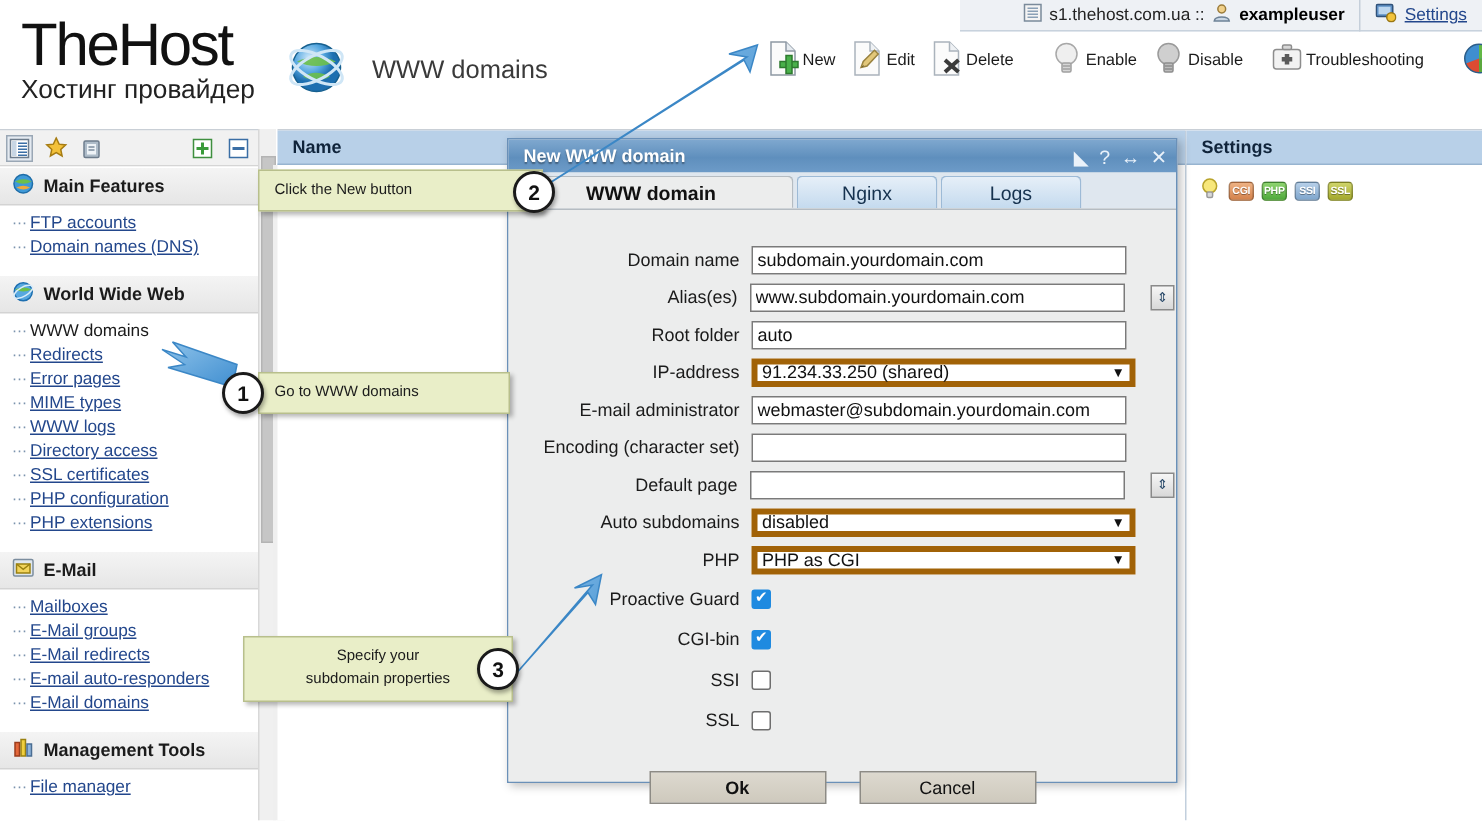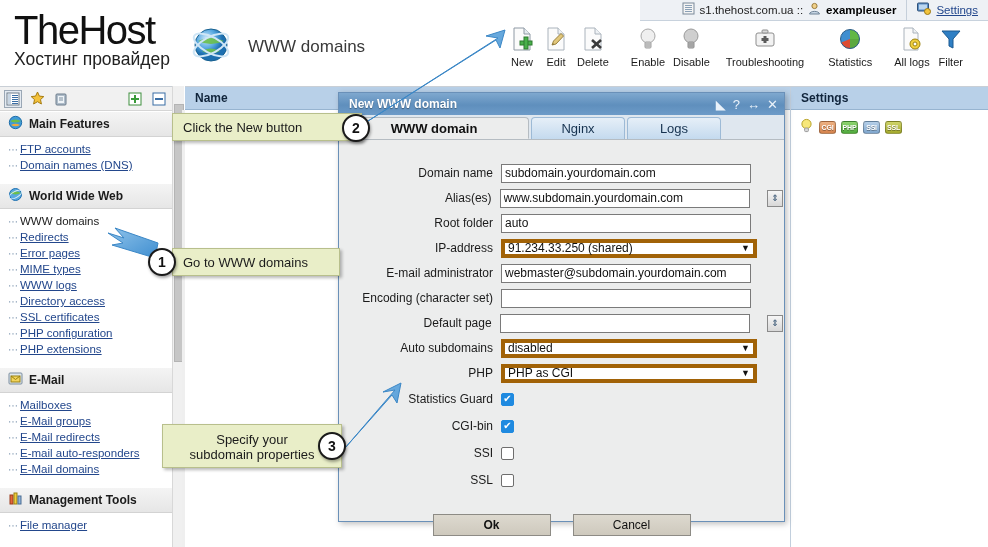--- a/index.html
+++ b/index.html
@@ -38,21 +38,21 @@
   .logo-sub { font-size: 17.5px; color: #222; line-height: 22px; margin-top: -2px; }
   .page-title-wrap { position: absolute; left: 190px; top: 24px; display: flex; align-items: center; gap: 16px; }
   .page-title { font-size: 17px; color: #3a3a3a; }
 
   
   .toolbar {
     position: absolute; top: 22px; left: 505px; height: 60px;
     display: flex; align-items: flex-start; gap: 0px;
   }
   .tb-item {
-    display: flex; flex-direction: column; align-items: center; justify-content: flex-start;
+    display: flex; flex-direction: row; align-items: center; justify-content: flex-start;
     padding: 2px 4px 0 4px; cursor: pointer; min-width: 34px;
   }
   .tb-label { font-size: 11px; color: #1a1a1a; margin-top: 2px; white-space: nowrap; }
   .tb-icon { height: 30px; display: flex; align-items: center; justify-content: center; }
 
   
   .sidebar {
     position: absolute; left: 0; top: 86px; width: 172px; height: 461px;
     background: #ffffff; border-top: 1px solid #c9cfd6;
     overflow: hidden;
@@ -173,21 +173,21 @@
     width: 118px; height: 22px; border: 1px solid #8d8b85;
     background: linear-gradient(to bottom,#ddd9cf 0%, #cec9bd 100%);
     font-size: 12px; display: flex; align-items: center; justify-content: center; cursor: pointer; color: #111;
   }
   .fbtn.primary { font-weight: bold; }
 
   
   .callout {
     position: absolute; background: #e9eec8; border: 1px solid #b8bf8c;
     box-shadow: 2px 2px 3px rgba(0,0,0,.28);
-    font-size: 13px; color: #1b1b1b; display: flex; align-items: flex-end; justify-content: center;
+    font-size: 10px; color: #1b1b1b; display: flex; align-items: flex-start; justify-content: center;
     text-align: center; padding: 5px 10px; line-height: 15px;
   }
   .bubble {
     position: absolute; width: 28px; height: 28px; border-radius: 50%;
     background: #fff; border: 2px solid #1a1a1a;
     display: flex; align-items: center; justify-content: center;
     font-size: 14px; font-weight: bold; color: #111;
     box-shadow: 1px 2px 3px rgba(0,0,0,.35);
   }
   .arrowsvg { position: absolute; pointer-events: none; }
@@ -641,21 +641,21 @@
 
         <div class="frow">
           <div class="flabel">PHP</div>
           <div class="fselect">
             <span>PHP as CGI</span>
             <span class="arrow">▼</span>
           </div>
         </div>
 
         <div class="frow" style="height:24px">
-          <div class="flabel">Statistics Guard</div>
+          <div class="flabel">Proactive Guard</div>
           <div class="fcheck on"></div>
         </div>
 
         <div class="frow" style="height:24px">
           <div class="flabel">CGI-bin</div>
           <div class="fcheck on"></div>
         </div>
 
         <div class="frow" style="height:24px">
           <div class="flabel">SSI</div>

